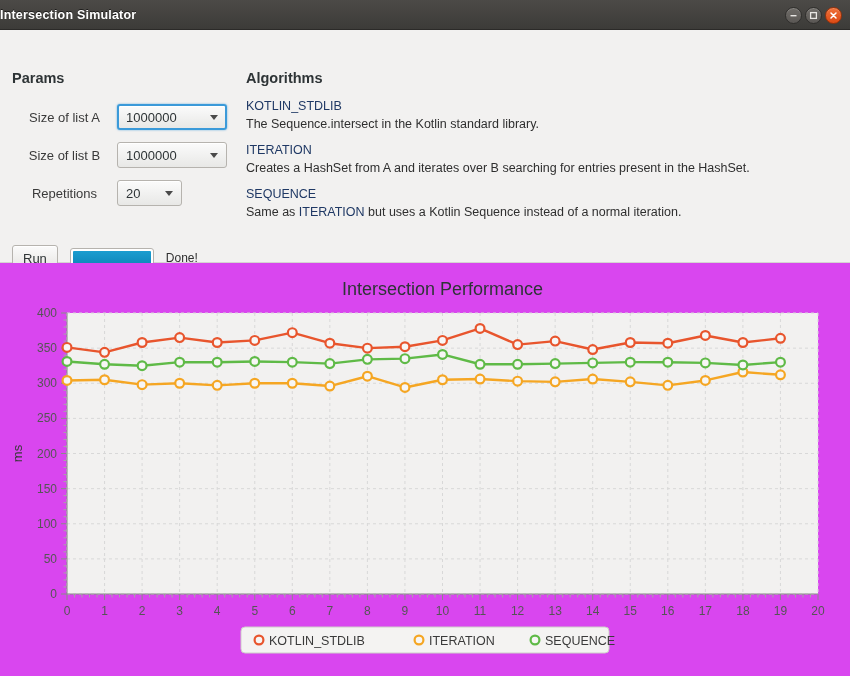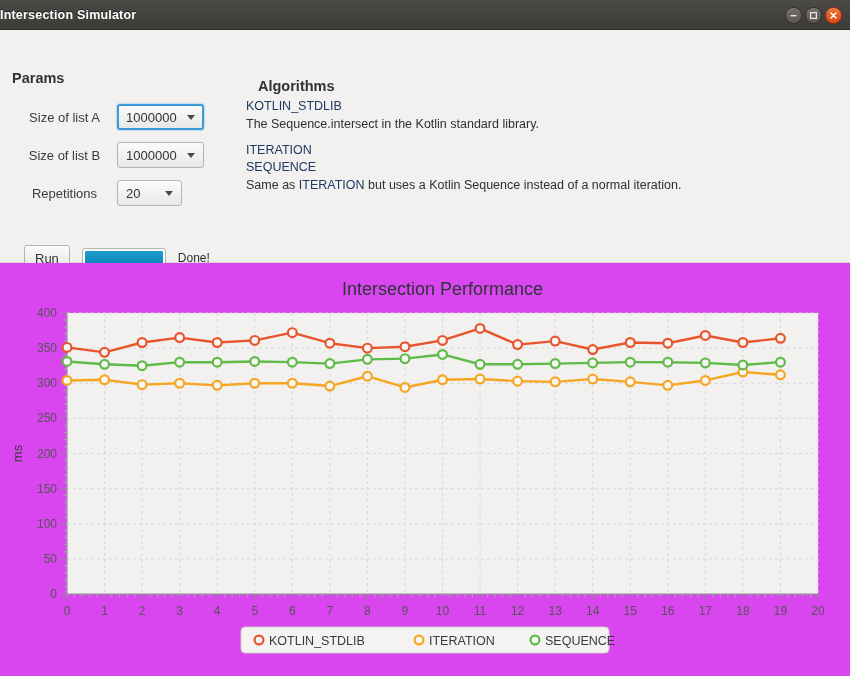--- a/index.html
+++ b/index.html
@@ -51,40 +51,40 @@
     background: #f2f1f0;
     position: relative;
     padding: 6px;
   }
   .section-head {
     position: absolute;
     font-size: 14.5px; font-weight: bold;
     color: #2e3436;
   }
   #params-head { left: 12px; top: 40px; }
-  #algos-head  { left: 246px; top: 48px; margin-left: 12px; }
+  #algos-head  { left: 246px; top: 40px; }
 
   .params { position: absolute; left: 12px; top: 68px; }
   .param-row { display: flex; align-items: center; height: 38px; }
   .param-label { width: 105px; font-size: 13px; color: #3a3a3a; text-align: center; }
 
   .combo {
     position: relative;
     height: 26px;
     background: linear-gradient(to bottom,#fbfbfb 0%,#e8e8e6 100%);
     border: 1px solid #b6b3ae;
     border-radius: 3px;
     display: flex; align-items: center;
     padding: 0 8px;
     font-size: 13px;
     color: #2e3436;
     cursor: pointer;
     box-shadow: inset 0 1px 0 #ffffff;
   }
-  .combo.wide { width: 87px; }
+  .combo.wide { width: 110px; }
   .combo.narrow { width: 65px; }
   .combo.focused {
     border: 2px solid #3b9ad9;
     box-shadow: 0 0 2px rgba(59,154,217,.8), inset 0 1px 0 #fff;
     padding: 0 7px;
   }
   .combo .val { flex: 1; }
   .caret {
     width: 0; height: 0;
     border-left: 4.5px solid transparent;
@@ -101,21 +101,21 @@
   }
   .algo-desc {
     font-size: 12.5px;
     color: #2f2f2f;
     line-height: 18px;
     margin-bottom: 9px;
   }
   .algo-desc .ref { color: #1f3864; }
 
   .runrow {
-    position: absolute; left: 24px; top: 215px;
+    position: absolute; left: 12px; top: 215px;
     display: flex; align-items: center; gap: 12px;
   }
   .btn {
     min-width: 44px; height: 26px;
     background: linear-gradient(to bottom,#fbfbfb 0%,#e6e4e1 100%);
     border: 1px solid #b6b3ae;
     border-radius: 3px;
     font-size: 13px;
     color: #2e3436;
     display:flex; align-items:center; justify-content:center;
@@ -200,20 +200,21 @@
     </div>
   </div>
 
   <div class="algos">
     <div>
       <div class="algo-name">KOTLIN_STDLIB</div>
       <div class="algo-desc"><span>The Sequence.intersect in the Kotlin standard library.</span></div>
     </div>
     <div>
       <div class="algo-name">ITERATION</div>
+      <div class="algo-desc"><span>Creates a HashSet from A and iterates over B searching for entries present in the HashSet.</span></div>
     </div>
     <div>
       <div class="algo-name">SEQUENCE</div>
       <div class="algo-desc"><span>Same as </span><span class="ref">ITERATION</span><span> but uses a Kotlin Sequence instead of a normal iteration.</span></div>
     </div>
   </div>
 
   <div class="runrow">
     <div class="btn">Run</div>
     <div class="progress">

